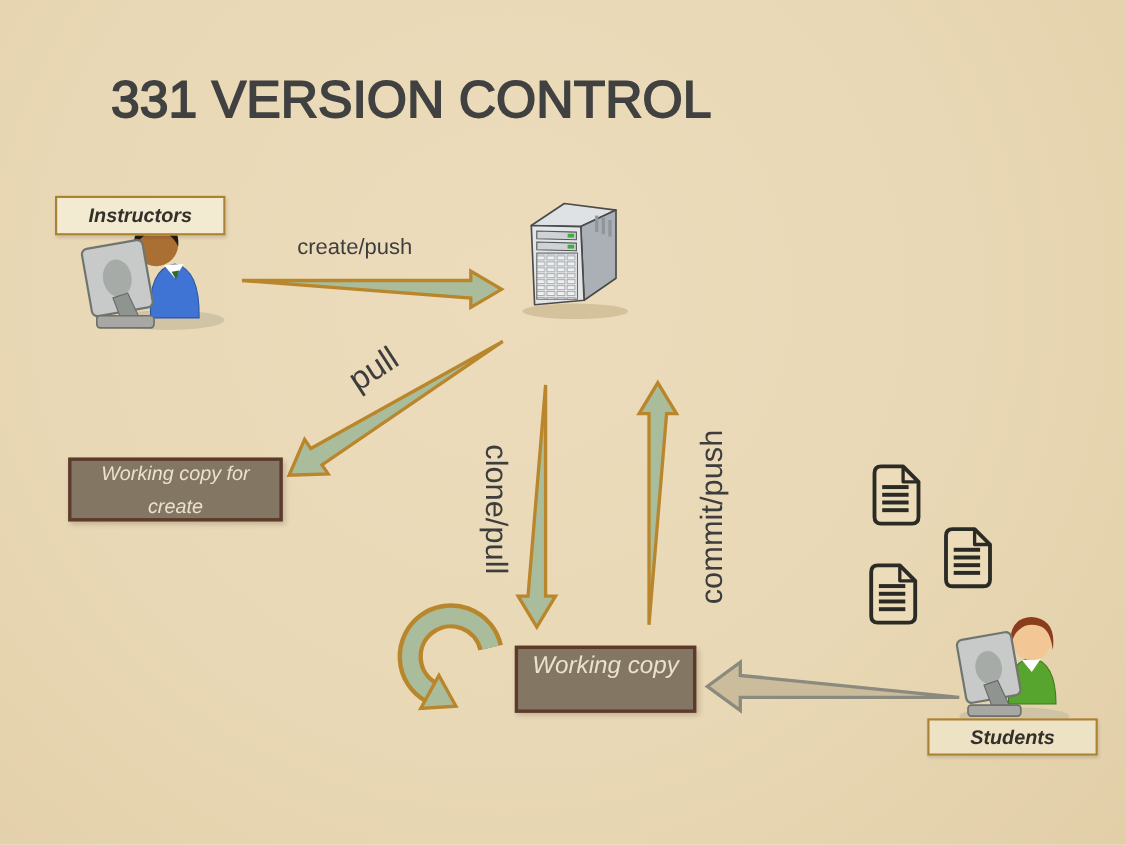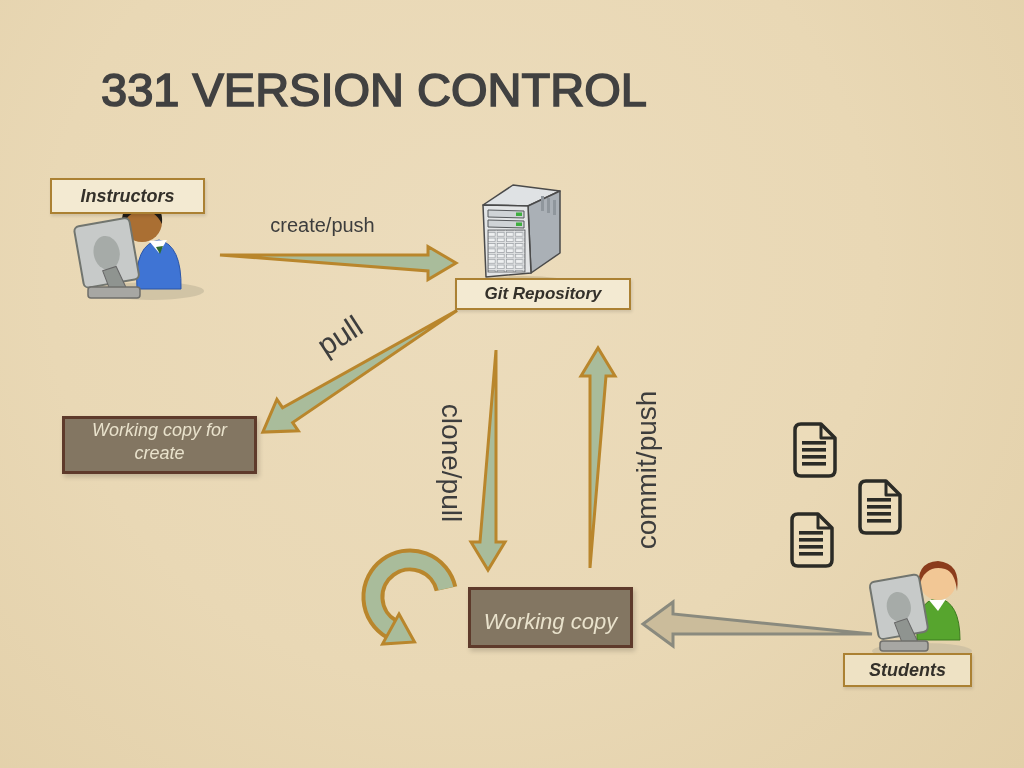--- a/index.html
+++ b/index.html
@@ -147,37 +147,34 @@
   </svg>
 
   <div class="abs title">331 VERSION CONTROL</div>
 
   <div class="abs light-box" style="left:50px;top:161px;width:155px;height:36px;margin-top:17px;">
     <span>Instructors</span>
   </div>
 
   <div class="abs arrow-label" style="left:225px;top:214px;width:195px;">create/push</div>
 
-  <div class="abs light-box" style="left:455px;top:278px;width:176px;height:32px;font-size:17px;">
-    <span>Git Repository</span>
-  </div>
 
   <div class="abs arrow-label" style="left:298px;top:319px;width:84px;font-size:30px;transform:rotate(-33deg);">pull</div>
 
   <div class="abs arrow-label" style="left:372px;top:448px;width:160px;height:30px;font-size:28px;transform:rotate(90deg);">clone/pull</div>
 
   <div class="abs arrow-label" style="left:561px;top:455px;width:170px;height:30px;font-size:28px;transform:rotate(-90deg);">commit/push</div>
 
-  <div class="abs dark-box" style="left:62px;top:416px;width:195px;height:58px;font-size:18px;display:flex;flex-direction:column;align-items:center;justify-content:flex-start;line-height:1.25;">
+  <div class="abs dark-box" style="left:62px;top:416px;width:195px;height:58px;font-size:18px;display:flex;flex-direction:column;align-items:center;justify-content:space-between;line-height:1.25;">
     <span>Working copy for</span>
     <span>create</span>
   </div>
 
-  <div class="abs dark-box" style="left:468px;top:587px;width:165px;height:61px;font-size:22px;padding-top:19px;">
+  <div class="abs dark-box" style="left:468px;top:587px;width:165px;height:61px;font-size:22px;padding-top:2px;">
     <span>Working copy</span>
   </div>
 
 
-  <div class="abs light-box" style="left:843px;top:653px;width:129px;height:34px;background:#eee2c4;">
+  <div class="abs light-box" style="left:843px;top:653px;width:155px;height:34px;background:#eee2c4;">
     <span>Students</span>
   </div>
 
 </div>
 
 </body></html>

